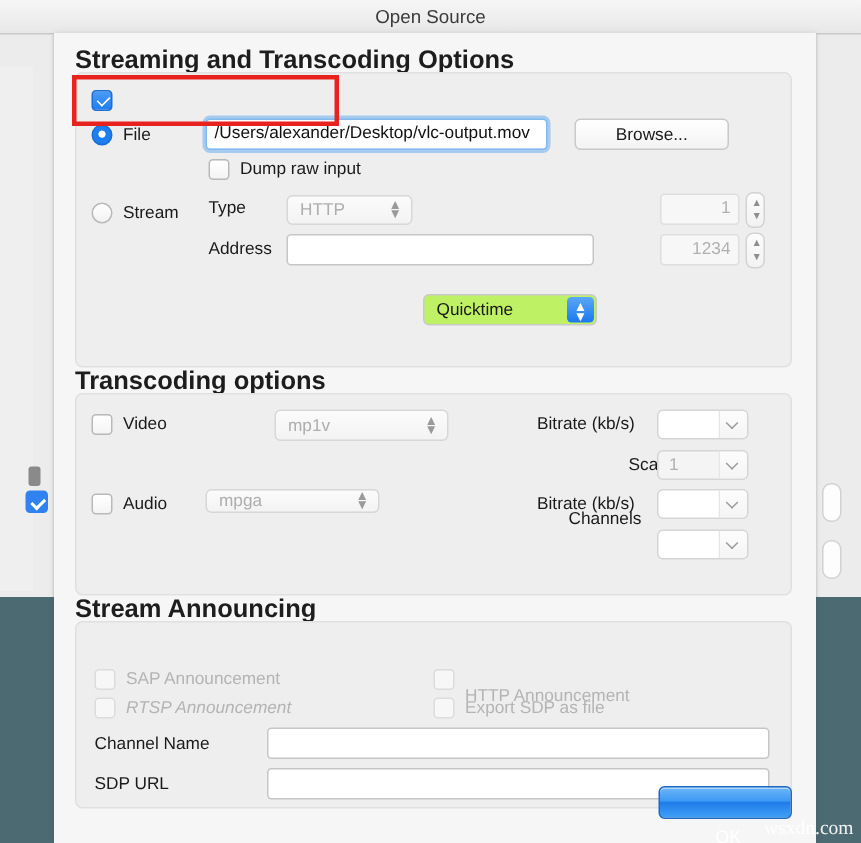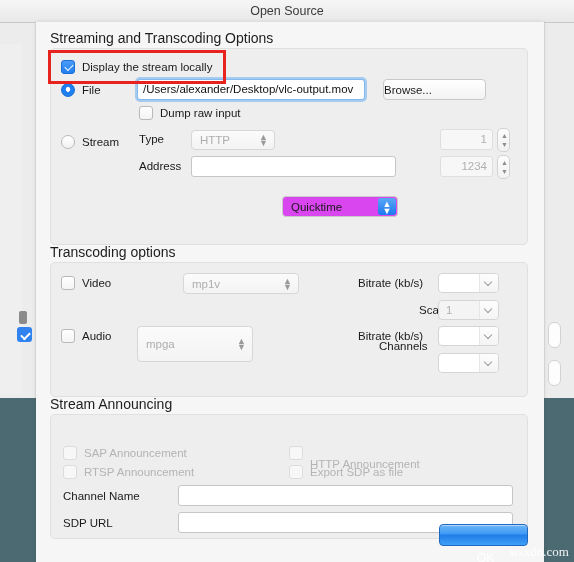--- a/index.html
+++ b/index.html
@@ -64,21 +64,21 @@
   }
 
   
   .dialog {
     position: absolute; left: 36px; top: 22px; width: 508px; height: 540px;
     background: #f6f6f6;
     box-shadow: 0 0 4px rgba(0,0,0,0.10);
   }
 
   .group-label {
-    position: absolute; font-size: 14px; color: #1d1d1d;
+    position: absolute; font-size: 17px; color: #1d1d1d; font-weight: bold;
   }
   .group-box {
     position: absolute; background: #eeeeee;
     border: 1px solid #e0e0e0; border-radius: 5px;
   }
 
   
   #sec1-label { left: 14px; top: 8px; }
   #sec1-box   { left: 14px; top: 26px; width: 478px; height: 197px; }
 
@@ -140,21 +140,21 @@
     position: absolute; border: 1px solid #d7d7d7; border-radius: 4px;
     background: linear-gradient(to bottom,#fbfbfb,#f3f3f3);
     font-size: 11.5px; color: #aeaeae;
   }
   .popup > .v { position: absolute; left: 8px; top: 50%; transform: translateY(-50%); }
   .popup .chev {
     position: absolute; right: 6px; top: 50%; transform: translateY(-50%);
     width: 9px; height: 13px; color: #9a9a9a; font-size: 9px; line-height: 6px;
     text-align: center;
   }
-  .popup.active { color: #1a1a1a; background: #d946ef; border-color: #c9c9c9; }
+  .popup.active { color: #1a1a1a; background: #bef264; border-color: #c9c9c9; }
   .popup.active .chev-btn {
     position: absolute; right: 1px; top: 1px; bottom: 1px; width: 18px;
     background: linear-gradient(to bottom,#5aa7f7,#1b78ee);
     border-radius: 3px; color: #fff; font-size: 9px; line-height: 7px;
     text-align: center; padding-top: 3px;
   }
 
   
   .combo {
     position: absolute; background: #ffffff;
@@ -187,21 +187,21 @@
     position: absolute; left: 3px; width: 6px; height: 5px;
     color: #8e8e8e; font-size: 7px; line-height: 5px; text-align: center;
   }
   .stepper .up { top: 4px; }
   .stepper .dn2 { bottom: 4px; }
 
   
   .pushbtn {
     position: absolute; border: 1px solid #c9c9c9; border-radius: 4px;
     background: linear-gradient(to bottom,#ffffff,#f3f3f3);
-    font-size: 11.5px; color: #1a1a1a; text-align: left;
+    font-size: 11.5px; color: #1a1a1a; text-align: center;
   }
   .pushbtn span { position: absolute; left: 0; right: 0; top: 50%; transform: translateY(-50%); }
 
   .okbtn {
     position: absolute; border: 1px solid #1f69c0; border-radius: 4px;
     background: linear-gradient(to bottom,#6cb6f8 0%,#3d99f4 45%,#1f7ce9 50%,#3fa0f6 100%);
     color: #ffffff; font-size: 12px; text-align: center;
     box-shadow: inset 0 1px 0 rgba(255,255,255,0.45);
   }
   .okbtn span { position: absolute; left: 4px; right: 0; top: 50%; transform: translateY(-50%); margin-top: 23px; }
@@ -237,21 +237,20 @@
   <div class="titlebar">
     <div class="title">Open Source</div>
   </div>
 
   <div class="dialog">
 
     <div class="group-label" id="sec1-label">Streaming and Transcoding Options</div>
     <div class="group-box" id="sec1-box"></div>
 
     <div class="cbox checked" style="left:25px; top:38px;"></div>
-    <div class="lbl" style="left:46px; top:39px;">Display the stream locally</div>
 
     <div class="radio on" style="left:25px; top:61px;"></div>
     <div class="lbl" style="left:46px; top:62px;">File</div>
 
     <div class="textfield focused" style="left:101px; top:57px; width:228px; height:21px;">
       <span>/Users/alexander/Desktop/vlc-output.mov</span>
     </div>
 
     <div class="pushbtn" style="left:347px; top:57px; width:103px; height:21px;">
       <span>Browse...</span>
@@ -313,21 +312,21 @@
     </div>
 
     <div class="lbl" style="left:383px; top:282px;">Scale</div>
     <div class="combo grey" style="left:402px; top:278px; width:61px; height:20px;">
       <span class="v">1</span>
       <span class="dn"></span>
     </div>
 
     <div class="cbox" style="left:25px; top:307px;"></div>
     <div class="lbl" style="left:46px; top:308px;">Audio</div>
-    <div class="popup" style="left:101px; top:304px; width:116px; height:36px;">
+    <div class="popup" style="left:101px; top:304px; width:116px; height:16px;">
       <span class="v">mpga</span>
       <span class="chev">▲<br>▼</span>
     </div>
     <div class="lbl" style="left:322px; top:308px;">Bitrate (kb/s)</div>
     <div class="combo empty" style="left:402px; top:304px; width:61px; height:20px;">
       <span class="v"></span>
       <span class="dn"></span>
     </div>
 
     <div class="lbl" style="left:343px; top:318px;">Channels</div>
@@ -336,21 +335,21 @@
       <span class="dn"></span>
     </div>
 
     <div class="group-label" id="sec3-label">Stream Announcing</div>
     <div class="group-box" id="sec3-box"></div>
 
     <div class="cbox dim" style="left:27px; top:424px;"></div>
     <div class="lbl dim" style="left:48px; top:425px;">SAP Announcement</div>
 
     <div class="cbox dim" style="left:27px; top:443px;"></div>
-    <div class="lbl dim" style="left:48px; top:444px;">RTSP Announcement</div>
+    <div class="lbl dim" style="left:48px; top:444px;font-style:italic;">RTSP Announcement</div>
 
     <div class="cbox dim" style="left:253px; top:424px;"></div>
     <div class="lbl dim" style="left:274px; top:436px;">HTTP Announcement</div>
 
     <div class="cbox dim" style="left:253px; top:443px;"></div>
     <div class="lbl dim" style="left:274px; top:444px;text-align:right;">Export SDP as file</div>
 
     <div class="lbl" style="left:27px; top:468px;">Channel Name</div>
     <div class="textfield" style="left:142px; top:463px; width:335px; height:21px;">
       <span></span>

